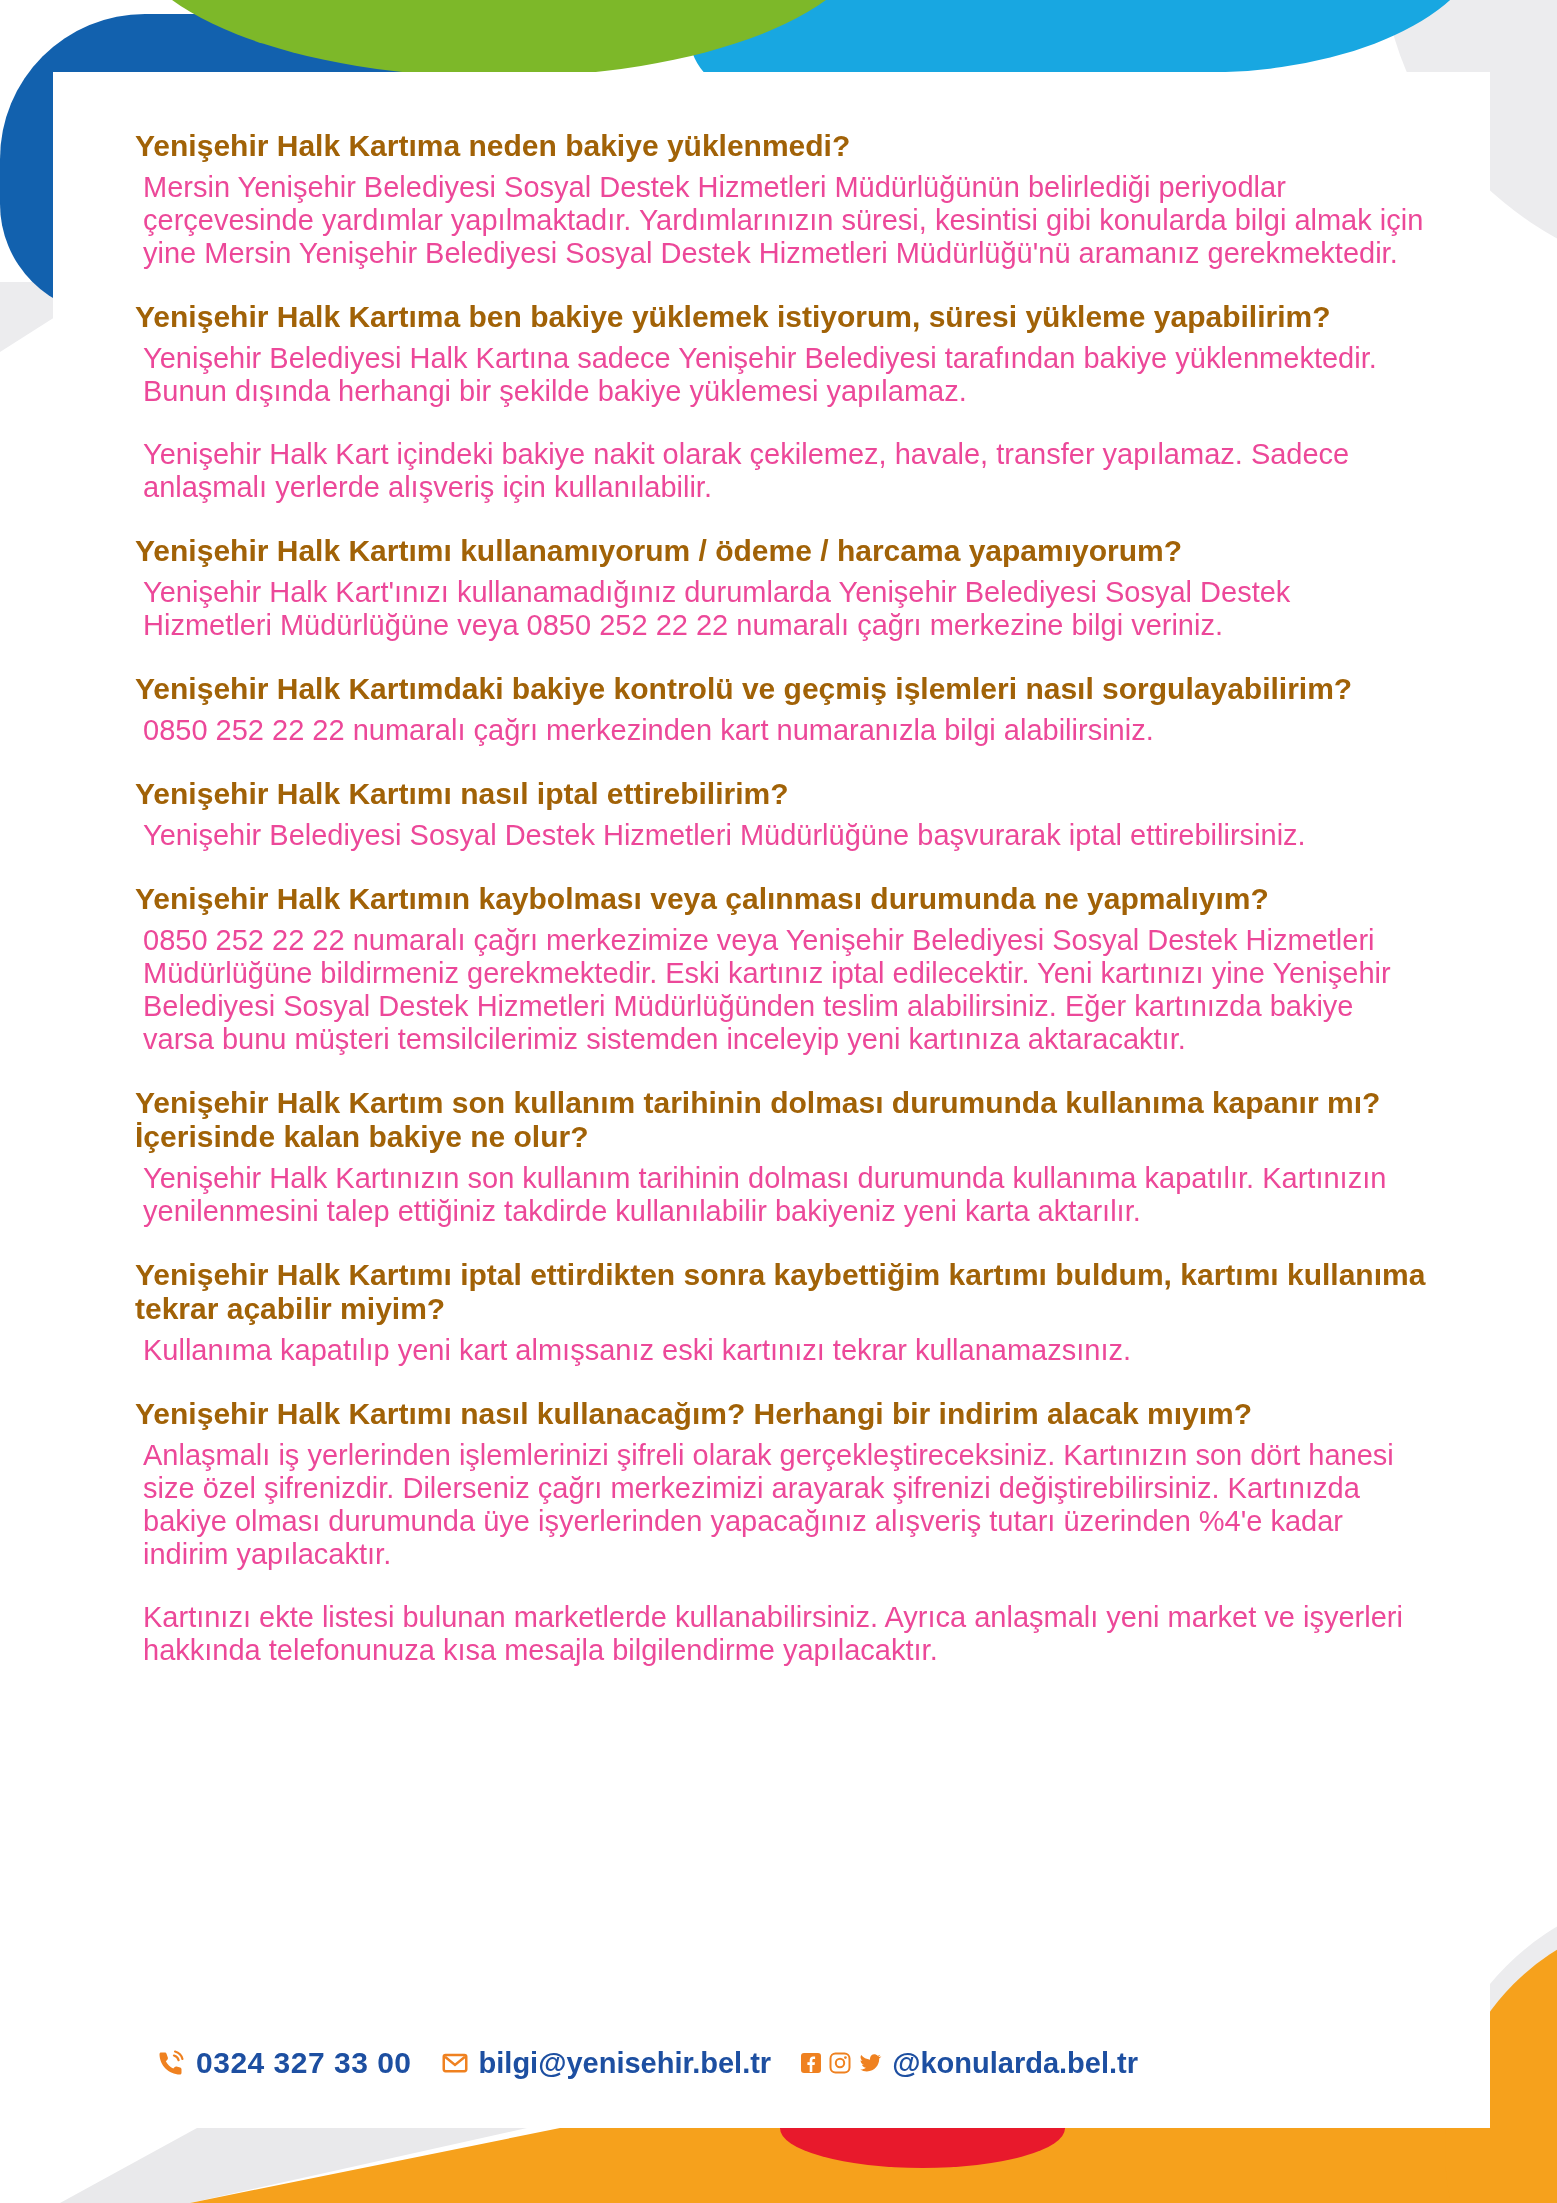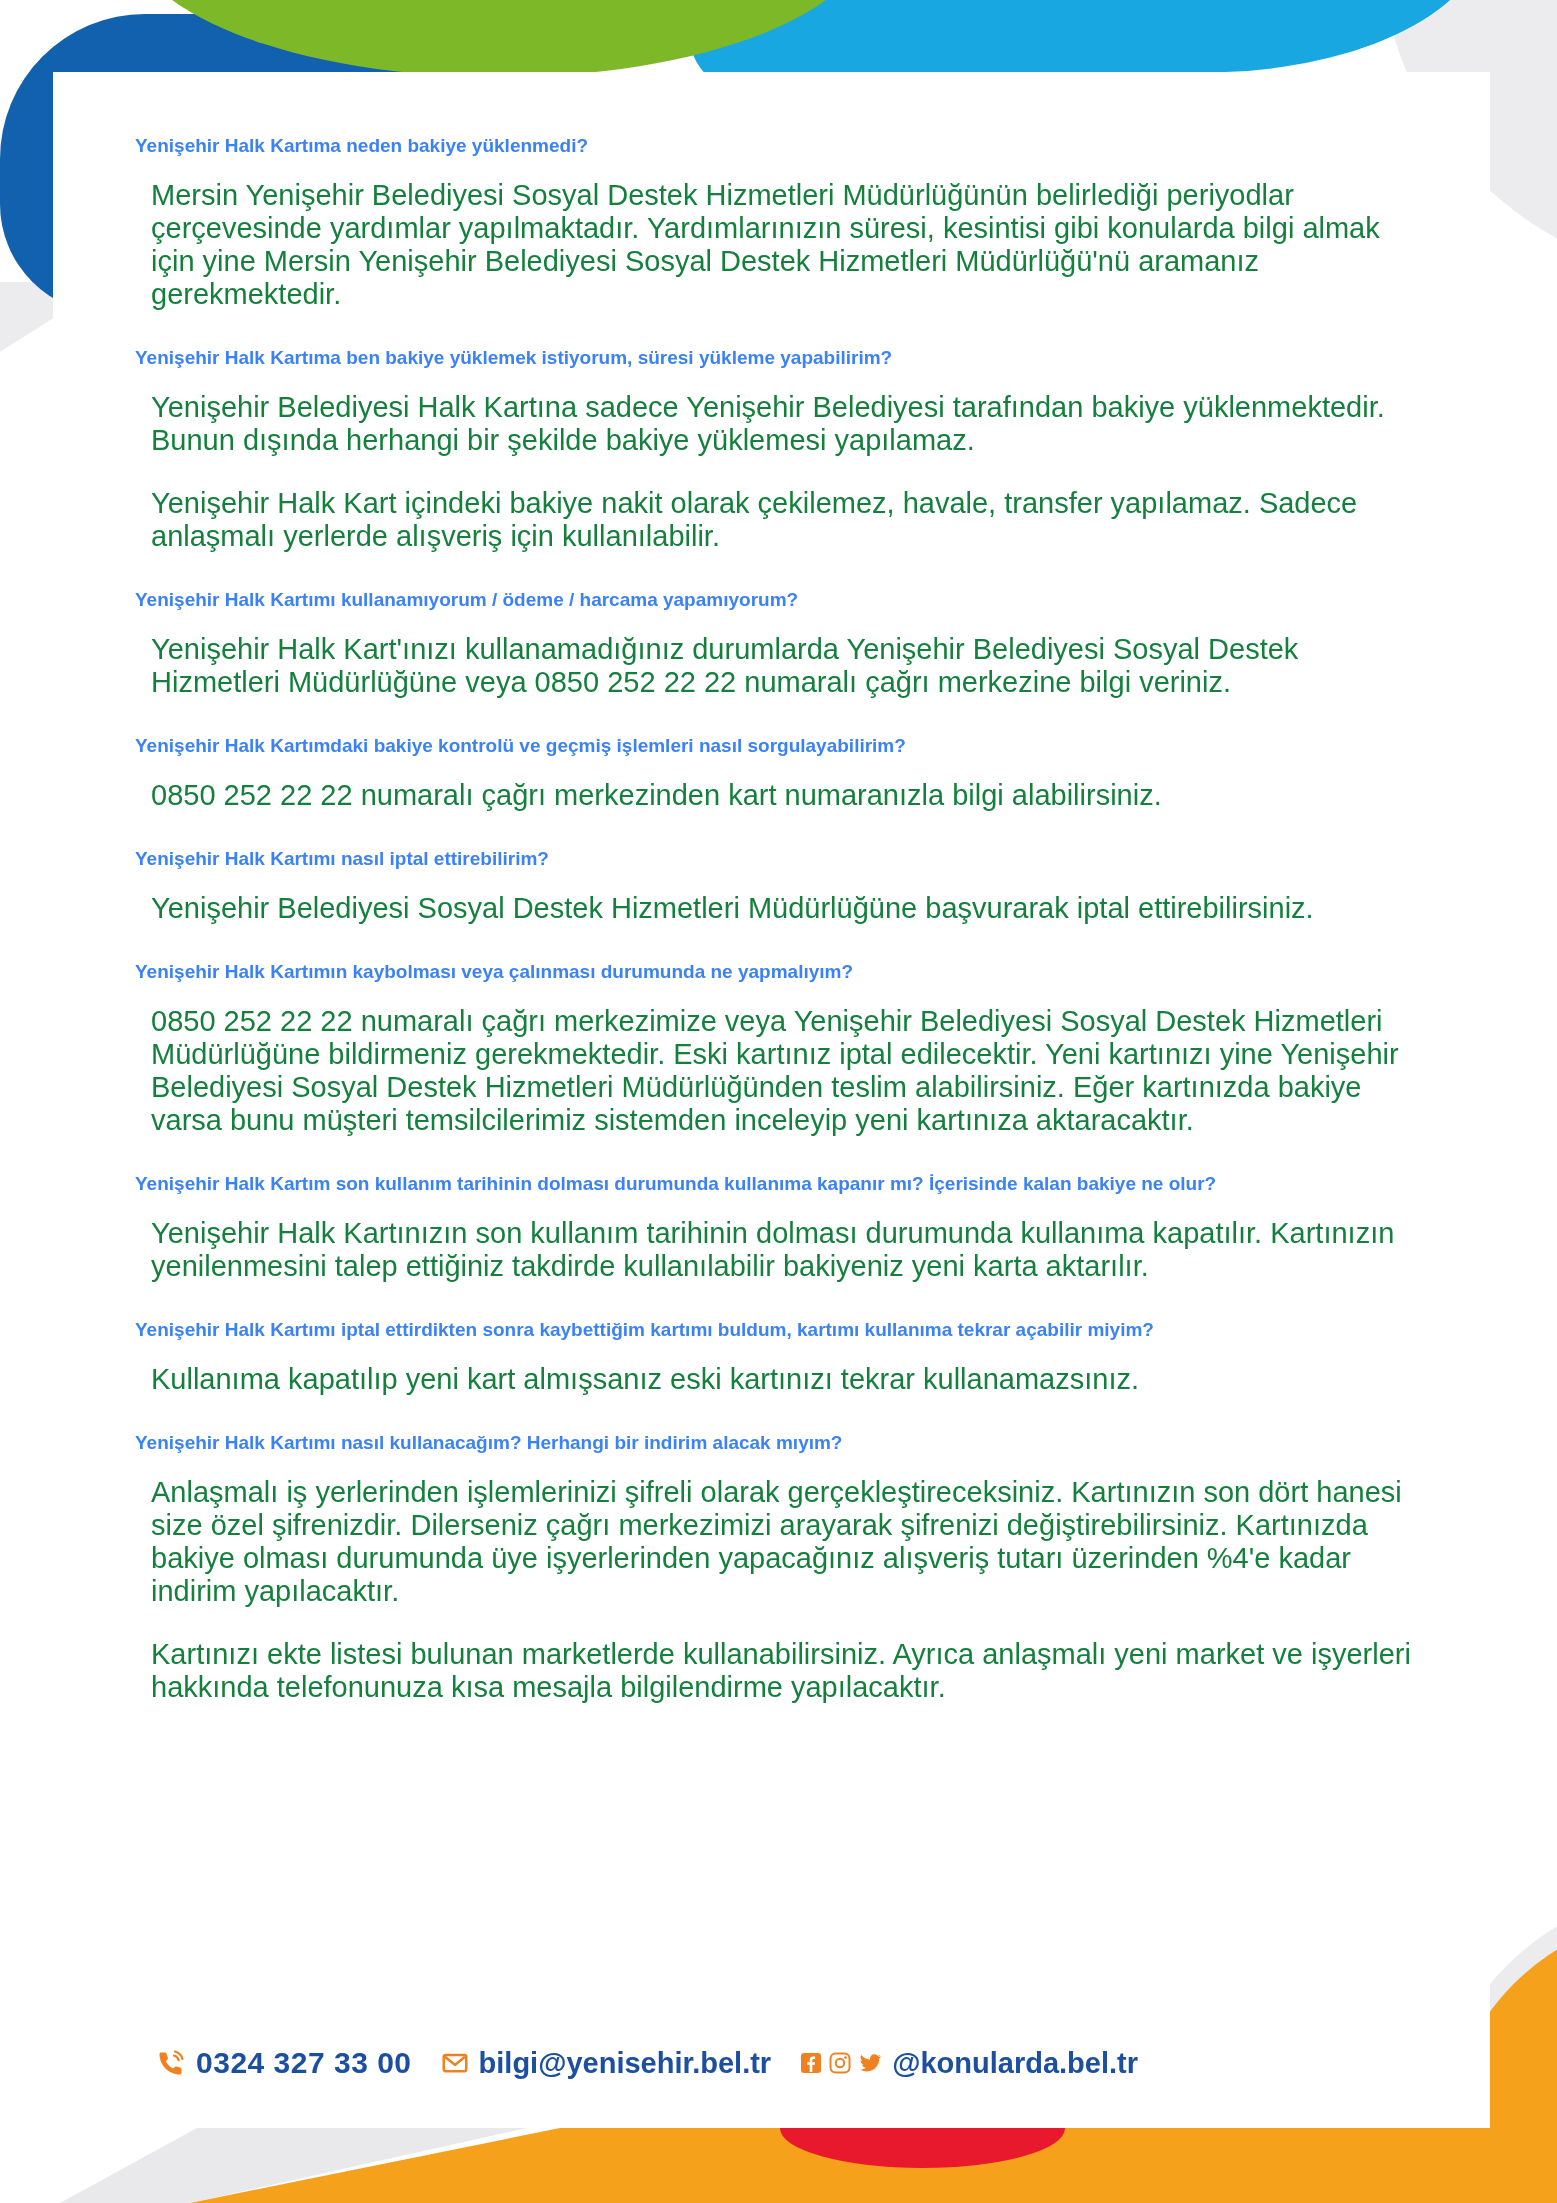--- a/index.html
+++ b/index.html
@@ -52,24 +52,24 @@
     background:#f6a11c;border-radius:50%;z-index:3;
   }
   
   .panel{
     position:absolute;left:53px;top:72px;width:1437px;height:2056px;
     background:#ffffff;z-index:5;
     box-sizing:border-box;padding:57px 55px 0 82px;
   }
   .faq-item{margin:0 0 30px 0;max-width:1310px;}
   .faq-item h2{
-    margin:0;font-size:19px;line-height:34px;font-weight:700;color:#3b82f6;
+    margin:0;font-size:30px;line-height:34px;font-weight:700;color:#a16207;
   }
   .faq-item p{
-    margin:16px;font-size:29px;line-height:33px;font-weight:400;color:#15803d;
+    margin:8px;font-size:29px;line-height:33px;font-weight:400;color:#ec4899;
   }
   
   .contact-bar{
     position:absolute;left:0;top:2046px;width:1292px;z-index:6;
     display:flex;justify-content:center;align-items:center;gap:14px;
   }
   .contact-group{display:flex;align-items:center;gap:9px;}
   .contact-group + .contact-group{margin-left:14px;}
   .phone-text{font-size:30px;font-weight:700;color:#1d4fa1;letter-spacing:.5px;}
   .contact-text{font-size:29px;font-weight:700;color:#1d4fa1;}

